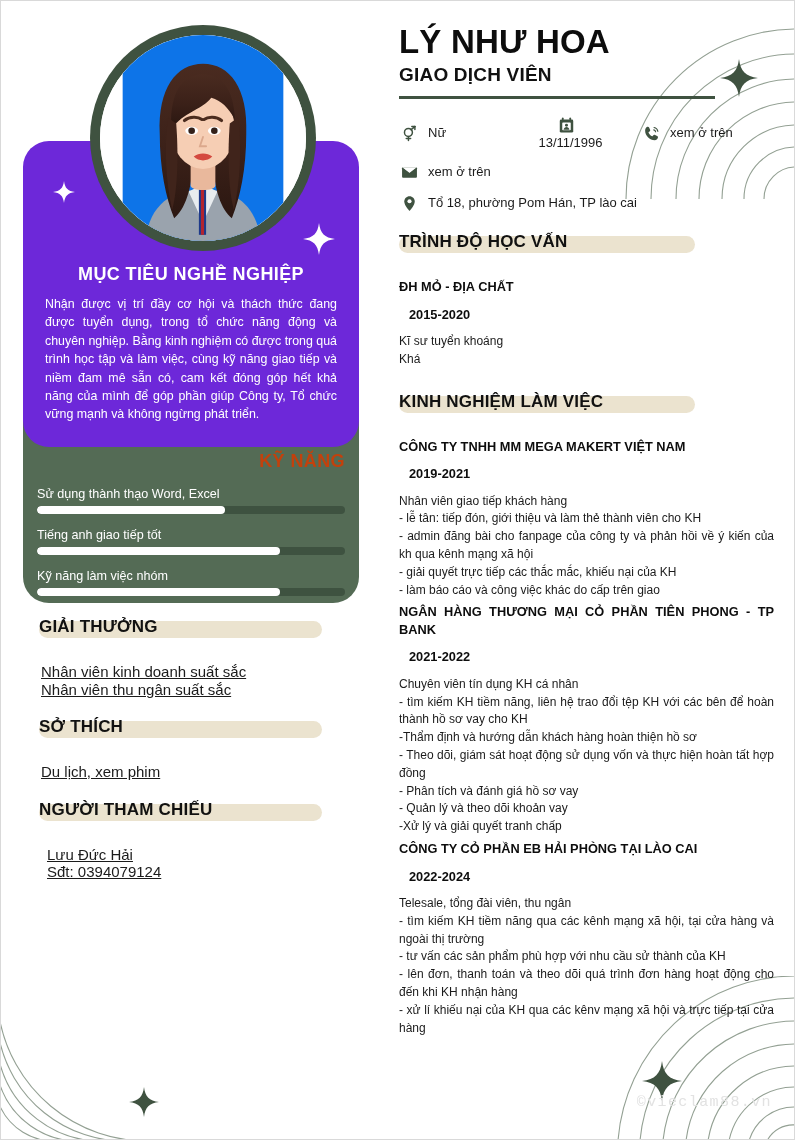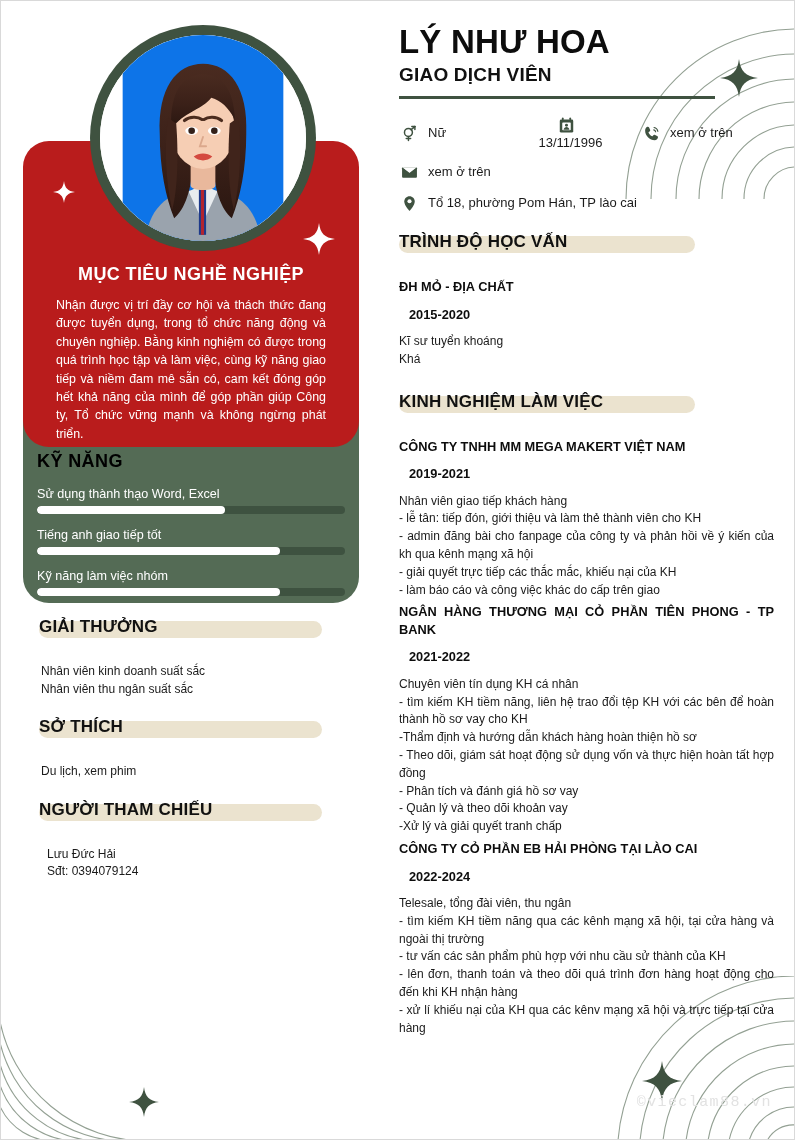--- a/index.html
+++ b/index.html
@@ -57,21 +57,21 @@
     left:22px;top:250px;
     width:336px;height:352px;
     background:#546b55;
     border-radius:26px;
     z-index:1;
   }
   .card-objective{
     position:absolute;
     left:22px;top:140px;
     width:336px;height:306px;
-    background:#b91c1c;
+    background:#6d28d9;
     border-radius:26px;
     z-index:2;
   }
   .card-objective-inner{
     position:absolute;
     left:0;right:0;top:123px;
     padding:0 22px;
   }
   .card-title{
     color:#ffffff;
@@ -79,36 +79,36 @@
     font-weight:bold;
     text-align:center;
     letter-spacing:.4px;
     margin:0 0 10px 0;
   }
   .objective-text{
     color:#ffffff;
     font-size:12.4px;
     line-height:18.4px;
     text-align:justify;
-    margin:11px;
+    margin:0;
   }
 
   .skills-inner{
     position:absolute;
     left:22px;top:450px;
     width:336px;
     z-index:3;
     box-sizing:border-box;
     padding:0 14px;
   }
   .skills-title{
-    color:#000000;
+    color:#c2410c;
     font-size:18px;
     font-weight:bold;
-    text-align:left;
+    text-align:right;
     letter-spacing:.4px;
     margin:0 0 14px 0;
   }
   .skill{margin-bottom:13px;}
   .skill-label{
     color:#ffffff;
     font-size:12.6px;
     line-height:16px;
     margin-bottom:4px;
   }
@@ -149,24 +149,25 @@
     white-space:nowrap;
   }
 
   .left-lower{
     position:absolute;
     left:38px;top:615px;
     width:300px;
   }
   .blk{margin-bottom:18px;}
   .blk-line{
-    font-size:12px;
+    font-size:15px;
     line-height:17.5px;
     color:#1b1b1b;
     margin:0;
+    text-decoration:underline;
   }
   .blk-body{padding-left:2px;}
 
   
   .right-col{
     position:absolute;
     left:398px;top:0;
     width:375px;
   }
   .name{

